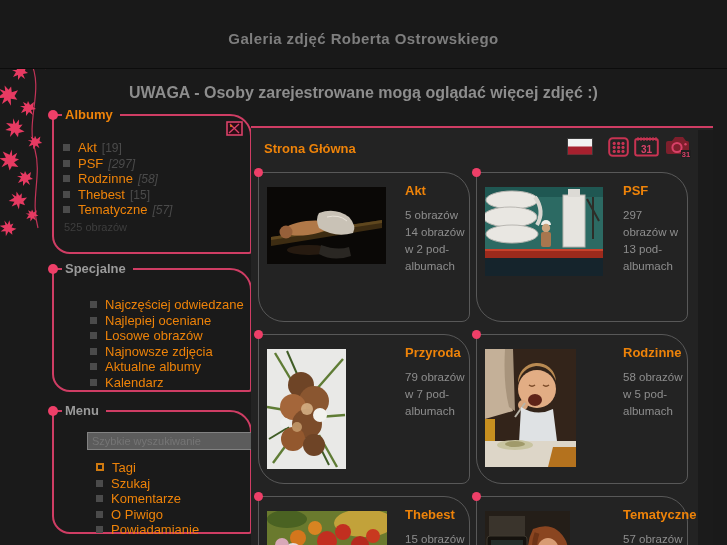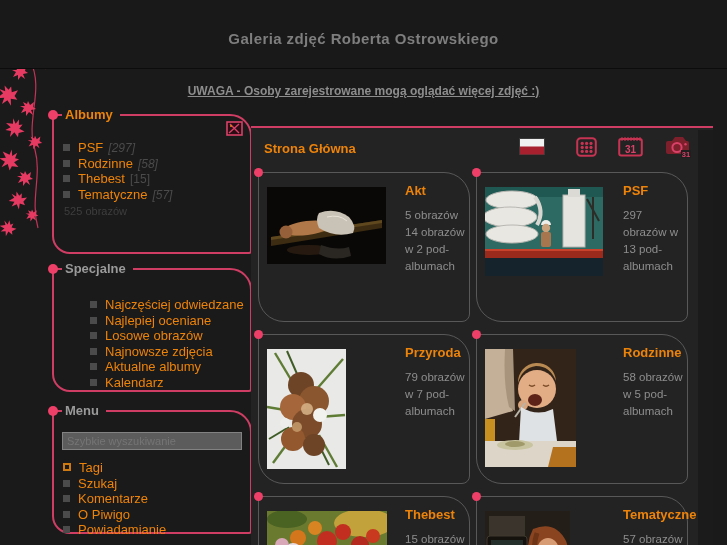--- a/index.html
+++ b/index.html
@@ -1,29 +1,29 @@
 <!DOCTYPE html>
 <html><head>
 <meta charset="utf-8">
 <style>
   html,body{margin:0;padding:0;background:#111;}
   .stage{position:relative;width:727px;height:545px;overflow:hidden;background:#1a1a1a;
          font-family:"Liberation Sans","DejaVu Sans",sans-serif;}
   
   .hdr{position:absolute;left:0;top:0;width:727px;height:68px;background:#191919;border-bottom:1px solid #0c0c0c;}
   .hdr h1{margin:0;padding-top:30px;text-align:center;font-size:15px;letter-spacing:.4px;color:#7e7e7e;}
-  .notice{position:absolute;left:0;top:84px;width:727px;text-align:center;font-size:12px;font-weight:bold;color:#8d8d8d;text-decoration:underline;}
+  .notice{position:absolute;left:0;top:84px;width:727px;text-align:center;font-size:16px;font-weight:bold;color:#8d8d8d;}
   
   .blossoms{position:absolute;left:0;top:0;pointer-events:none;}
   
   .sidebar{position:absolute;left:52px;top:114px;width:204px;}
   .block{position:absolute;left:0;width:200px;border:2px solid #cf3d64;border-radius:2px 22px 3px 18px;box-sizing:border-box;}
   .blk-albums{top:0;height:140px;}
   .blk-special{top:154px;height:124px;}
-  .blk-menu{top:296px;height:124px;}
+  .blk-menu{top:296px;height:124px;padding-left:33px;}
   .blk-dot{position:absolute;left:-6px;top:-6px;width:10px;height:10px;border-radius:50%;background:#ee3f68;}
   .blk-title{position:absolute;top:-9px;left:8px;background:#1a1a1a;padding:0 7px 0 3px;font-size:13px;font-weight:bold;color:#9a9a9a;}
   .blk-title.orange{color:#ee8309;}
   .flat-ico{position:absolute;top:5px;right:7px;cursor:pointer;}
   ul.navlist{list-style:none;margin:0;padding:24px 4px 0 9px;}
   .blk-special ul.navlist{padding-top:27px;padding-left:36px;}
   .blk-menu ul.navlist{padding-top:4px;}
   ul.navlist li{line-height:14.5px;white-space:nowrap;}
   .bullet{display:inline-block;width:7px;height:7px;background:#4b4b4b;margin-right:8px;vertical-align:1px;}
   .bullet.active{width:4px;height:4px;background:#1a1a1a;border:2px solid #cf7a10;}
@@ -31,21 +31,21 @@
   .cnt{color:#4b4b4b;font-size:12px;margin-left:5px;}
   .cnt.it{font-style:italic;}
   .total{padding:3px 0 0 10px;font-size:11px;color:#3e3e3e;}
   .qsearch{display:block;width:170px;margin:20px auto 6px auto;background:#5c5c5c;border:1px solid #828282;
            color:#b9b9b9;font-size:11px;padding:2px 4px;font-family:"Liberation Sans","DejaVu Sans",sans-serif;}
   
   .content{position:absolute;left:251px;top:126px;width:462px;height:419px;background:#232323;border-top:2px solid #cf3d64;box-sizing:border-box;}
   .gutter{position:absolute;right:0;top:2px;width:15px;height:417px;background:#1b1b1b;}
   .c-head{position:absolute;left:0;top:0;width:447px;display:flex;justify-content:space-between;align-items:center;padding:7px 6px 0 13px;box-sizing:border-box;}
   .c-head h2{margin:0;font-size:13px;font-weight:bold;color:#ee8309;}
-  .tools{display:flex;align-items:center;gap:21px;}
+  .tools{display:flex;align-items:center;gap:5px;}
   .flag{margin-right:10px;cursor:pointer;}
   .tool{cursor:pointer;}
   
   .cards{position:absolute;left:7px;top:44px;display:grid;grid-template-columns:215px 215px;column-gap:3px;row-gap:12px;grid-auto-rows:150px;}
   .card{position:relative;width:212px;height:150px;border:1px solid #585858;border-radius:2px 26px 8px 26px;box-sizing:border-box;}
   .card-dot{position:absolute;left:-5px;top:-5px;width:9px;height:9px;border-radius:50%;background:#ee3f68;}
   .card-in{display:flex;height:100%;}
   .thumb-zone{width:146px;padding:14px 0 0 8px;box-sizing:border-box;flex:none;}
   .thumb{display:block;cursor:pointer;}
   .meta{flex:1;padding-top:10px;padding-right:2px;}
@@ -113,20 +113,23 @@
       <span class="blk-dot"></span>
       <span class="blk-title orange">Albumy</span>
       <span class="flat-ico">
         <svg width="17" height="15">
           <rect x="1" y="1" width="15" height="13" fill="#2a0d14" stroke="#d84168" stroke-width="1.6"></rect>
           <path d="M3 12 L13 3 M4 3 L13 12" stroke="#d84168" stroke-width="1.4"></path>
           <circle cx="5" cy="5" r="1" fill="#ee8309"></circle>
         </svg>
       </span>
       <ul class="navlist" id="albums-list">
+  <li>
+    <span class="bullet"></span><a class="navlink lbl">Akt</a><span class="cnt">[19]</span>
+  </li>
 
   <li>
     <span class="bullet"></span><a class="navlink lbl">PSF</a><span class="cnt it">[297]</span>
   </li>
 
 
   <li>
     <span class="bullet"></span><a class="navlink lbl">Rodzinne</a><span class="cnt it">[58]</span>
   </li>
 

